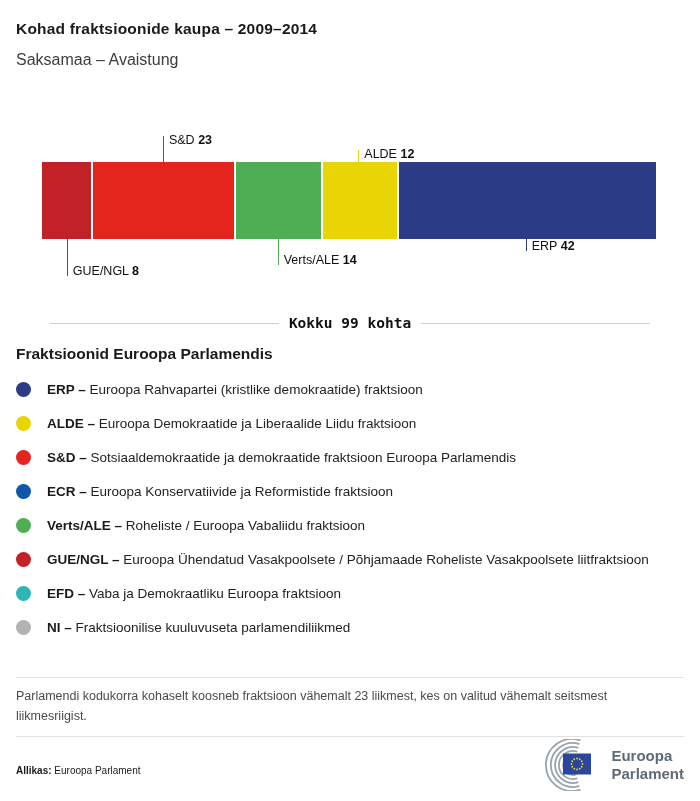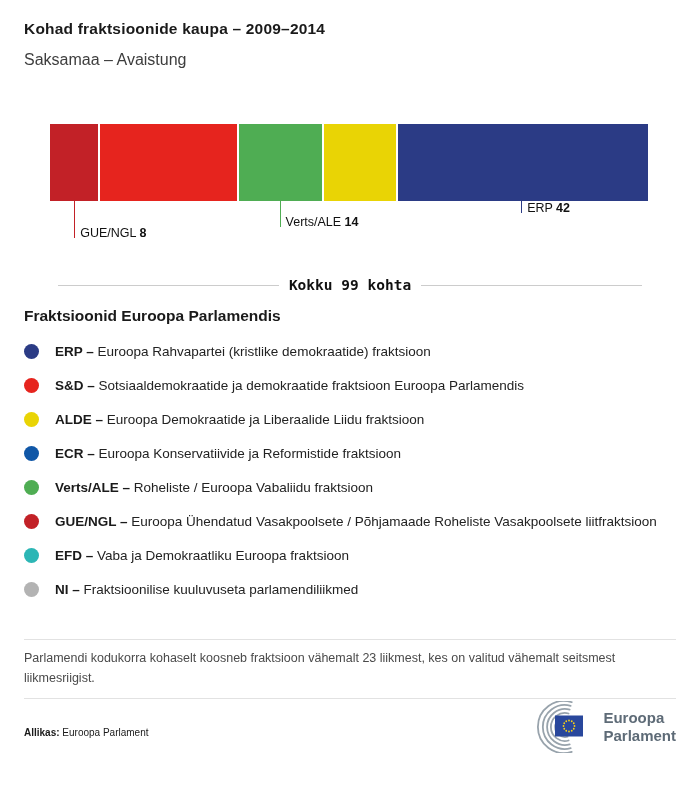--- a/index.html
+++ b/index.html
@@ -4,21 +4,21 @@
 <style>
   * { box-sizing: border-box; }
   html, body { margin: 0; padding: 0; }
   body {
     width: 700px; height: 801px;
     background: #ffffff;
     color: #1a1a1a;
     font-family: "Liberation Sans", sans-serif;
     overflow: hidden;
   }
-  .page { padding: 20px 24px 0; }
+  .page { padding: 20px 16px 0; }
 
   
   .title { font-size: 15.5px; font-weight: 700; margin: 0; letter-spacing: .2px; }
   .subtitle { font-size: 16px; font-weight: 400; color: #3d3d3d; margin: 13px 0 0; }
 
   
   .chart { margin-top: 55px; }
   .chart-above, .chart-below { position: relative; margin: 0 28px 0 26px; }
   .chart-above { height: 38px; }
   .chart-below { height: 56px; }
@@ -64,20 +64,28 @@
 </style>
 </head>
 <body>
 
 <div class="page">
 
   <h1 class="title">Kohad fraktsioonide kaupa – 2009–2014</h1>
   <p class="subtitle">Saksamaa – Avaistung</p>
 
   <div class="chart">
+    <div class="chart-above">
+        <div class="callout" style="left: 19.697%; height: 26px; border-left-color: rgb(230, 36, 30);">
+          <span class="lbl"><span>S&amp;D </span><b>23</b></span>
+        </div>
+        <div class="callout" style="left: 51.5152%; height: 12px; border-left-color: rgb(233, 212, 5);">
+          <span class="lbl"><span>ALDE </span><b>12</b></span>
+        </div>
+      </div>
     <div class="bar">
         <div class="seg" style="flex-grow: 8; background: rgb(194, 33, 39);"></div>
         <div class="seg" style="flex-grow: 23; background: rgb(230, 36, 30);"></div>
         <div class="seg" style="flex-grow: 14; background: rgb(79, 173, 83);"></div>
         <div class="seg" style="flex-grow: 12; background: rgb(233, 212, 5);"></div>
         <div class="seg" style="flex-grow: 42; background: rgb(43, 59, 133);"></div>
       </div>
     <div class="chart-below">
         <div class="callout" style="left: 4.0404%; height: 37px; border-left-color: rgb(194, 33, 39);">
           <span class="lbl"><span>GUE/NGL </span><b>8</b></span>
@@ -99,27 +107,27 @@
 
   <h2 class="legend-heading">Fraktsioonid Euroopa Parlamendis</h2>
 
   <div class="legend-list">
     <div class="legend-item">
       <span class="dot" style="background: rgb(43, 59, 133);"></span>
       <span><span class="abbr">ERP – </span><span class="rest">Euroopa Rahvapartei (kristlike demokraatide) fraktsioon</span></span>
     </div>
 
     <div class="legend-item">
-      <span class="dot" style="background: rgb(230, 36, 30);"></span>
-      <span><span class="abbr">S&amp;D – </span><span class="rest">Sotsiaaldemokraatide ja demokraatide fraktsioon Euroopa Parlamendis</span></span>
+      <span class="dot" style="background: rgb(233, 212, 5);"></span>
+      <span><span class="abbr">ALDE – </span><span class="rest">Euroopa Demokraatide ja Liberaalide Liidu fraktsioon</span></span>
     </div>
 
     <div class="legend-item">
-      <span class="dot" style="background: rgb(233, 212, 5);"></span>
-      <span><span class="abbr">ALDE – </span><span class="rest">Euroopa Demokraatide ja Liberaalide Liidu fraktsioon</span></span>
+      <span class="dot" style="background: rgb(230, 36, 30);"></span>
+      <span><span class="abbr">S&amp;D – </span><span class="rest">Sotsiaaldemokraatide ja demokraatide fraktsioon Euroopa Parlamendis</span></span>
     </div>
 
     <div class="legend-item">
       <span class="dot" style="background: rgb(16, 87, 167);"></span>
       <span><span class="abbr">ECR – </span><span class="rest">Euroopa Konservatiivide ja Reformistide fraktsioon</span></span>
     </div>
 
     <div class="legend-item">
       <span class="dot" style="background: rgb(79, 173, 83);"></span>
       <span><span class="abbr">Verts/ALE – </span><span class="rest">Roheliste / Euroopa Vabaliidu fraktsioon</span></span>

